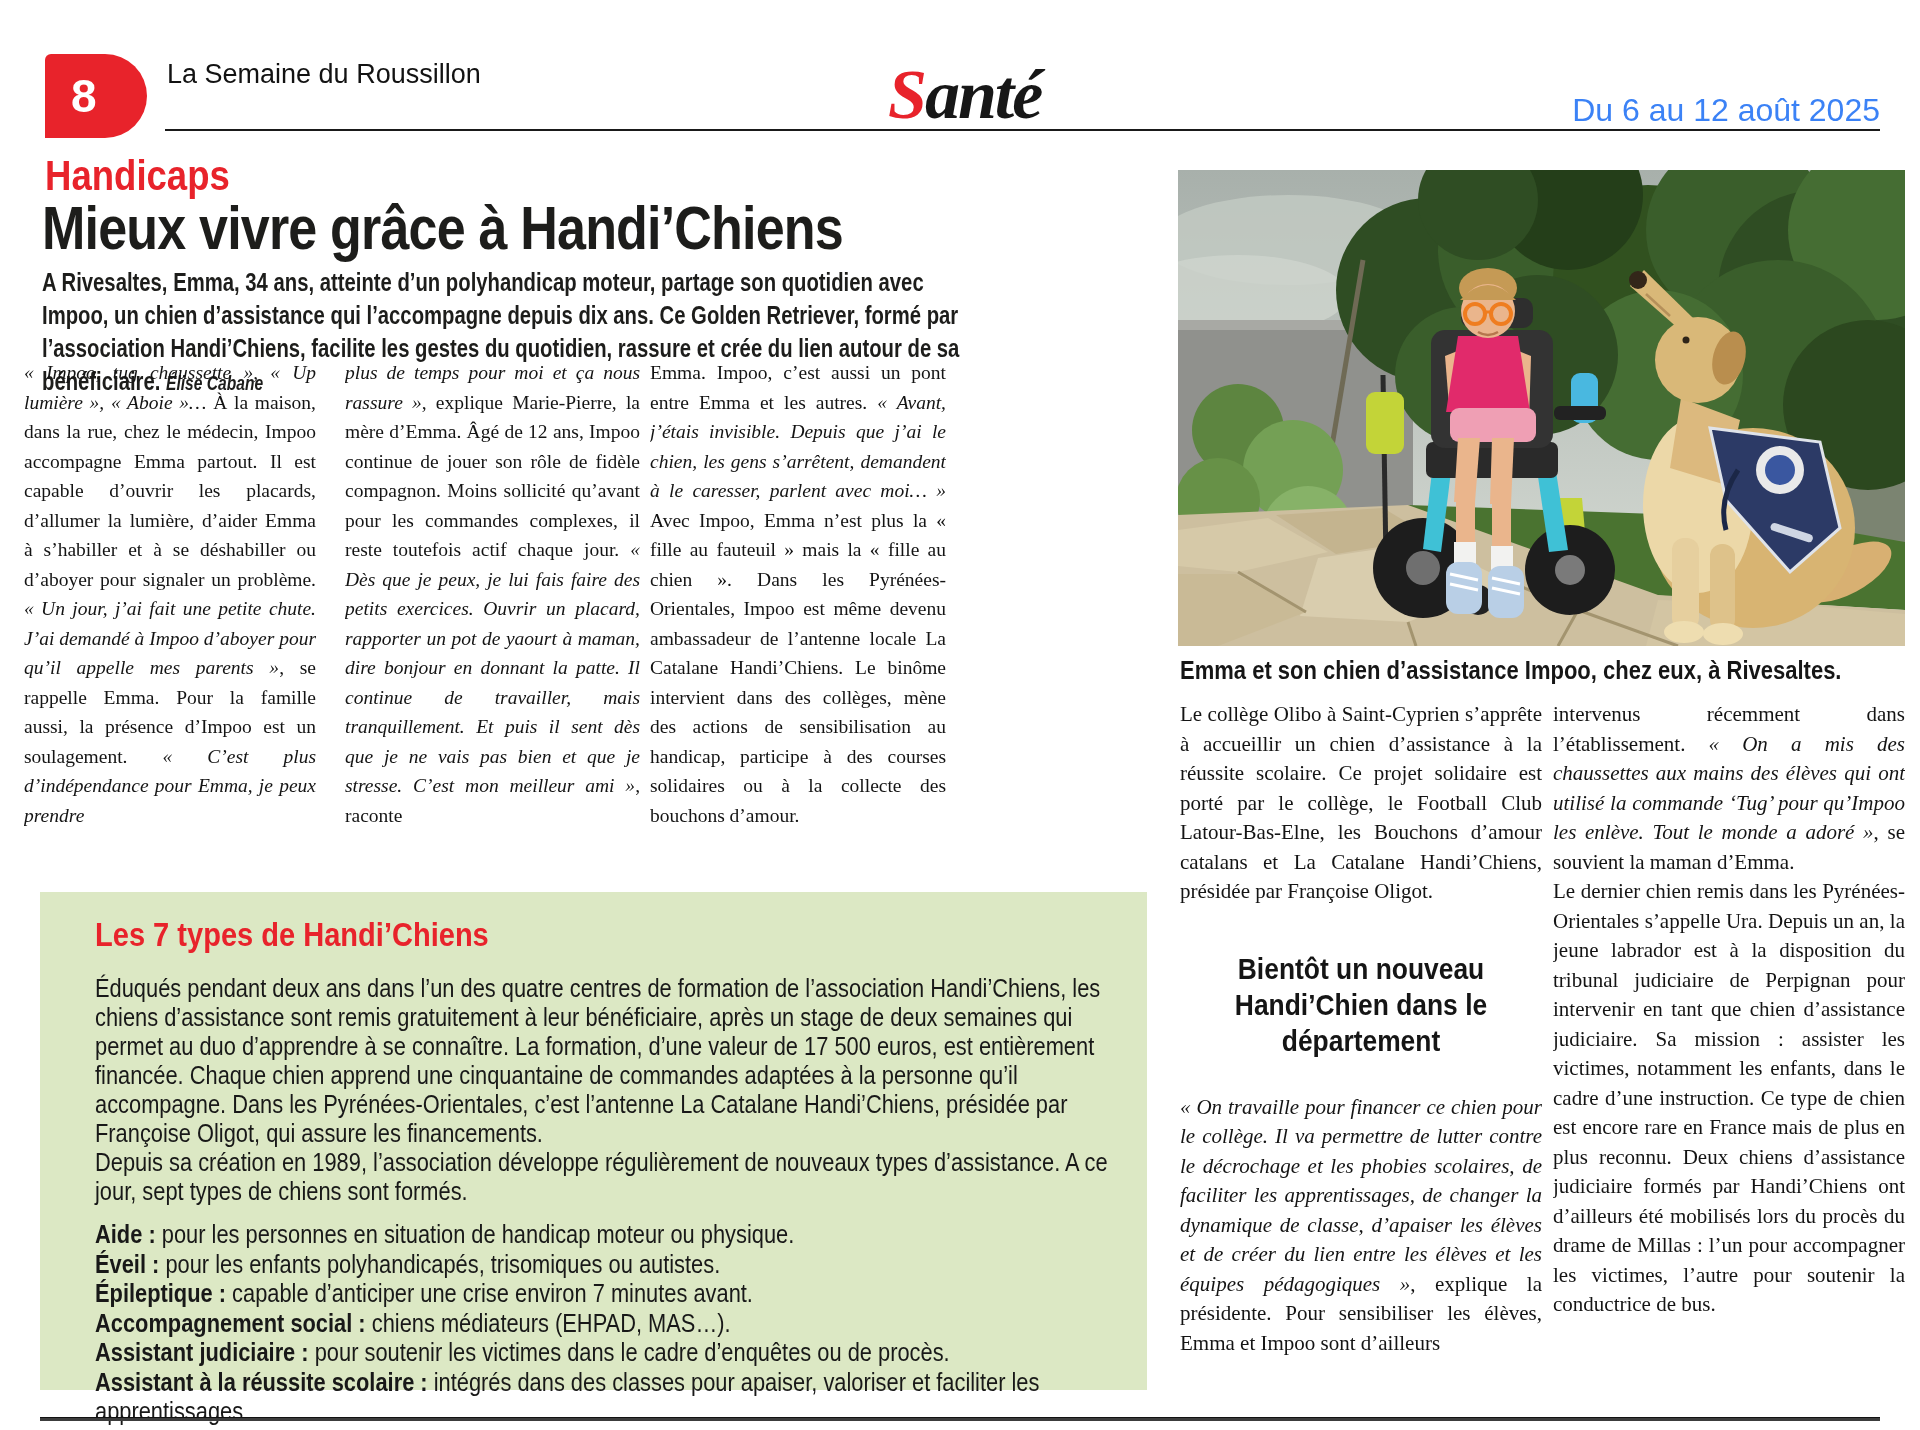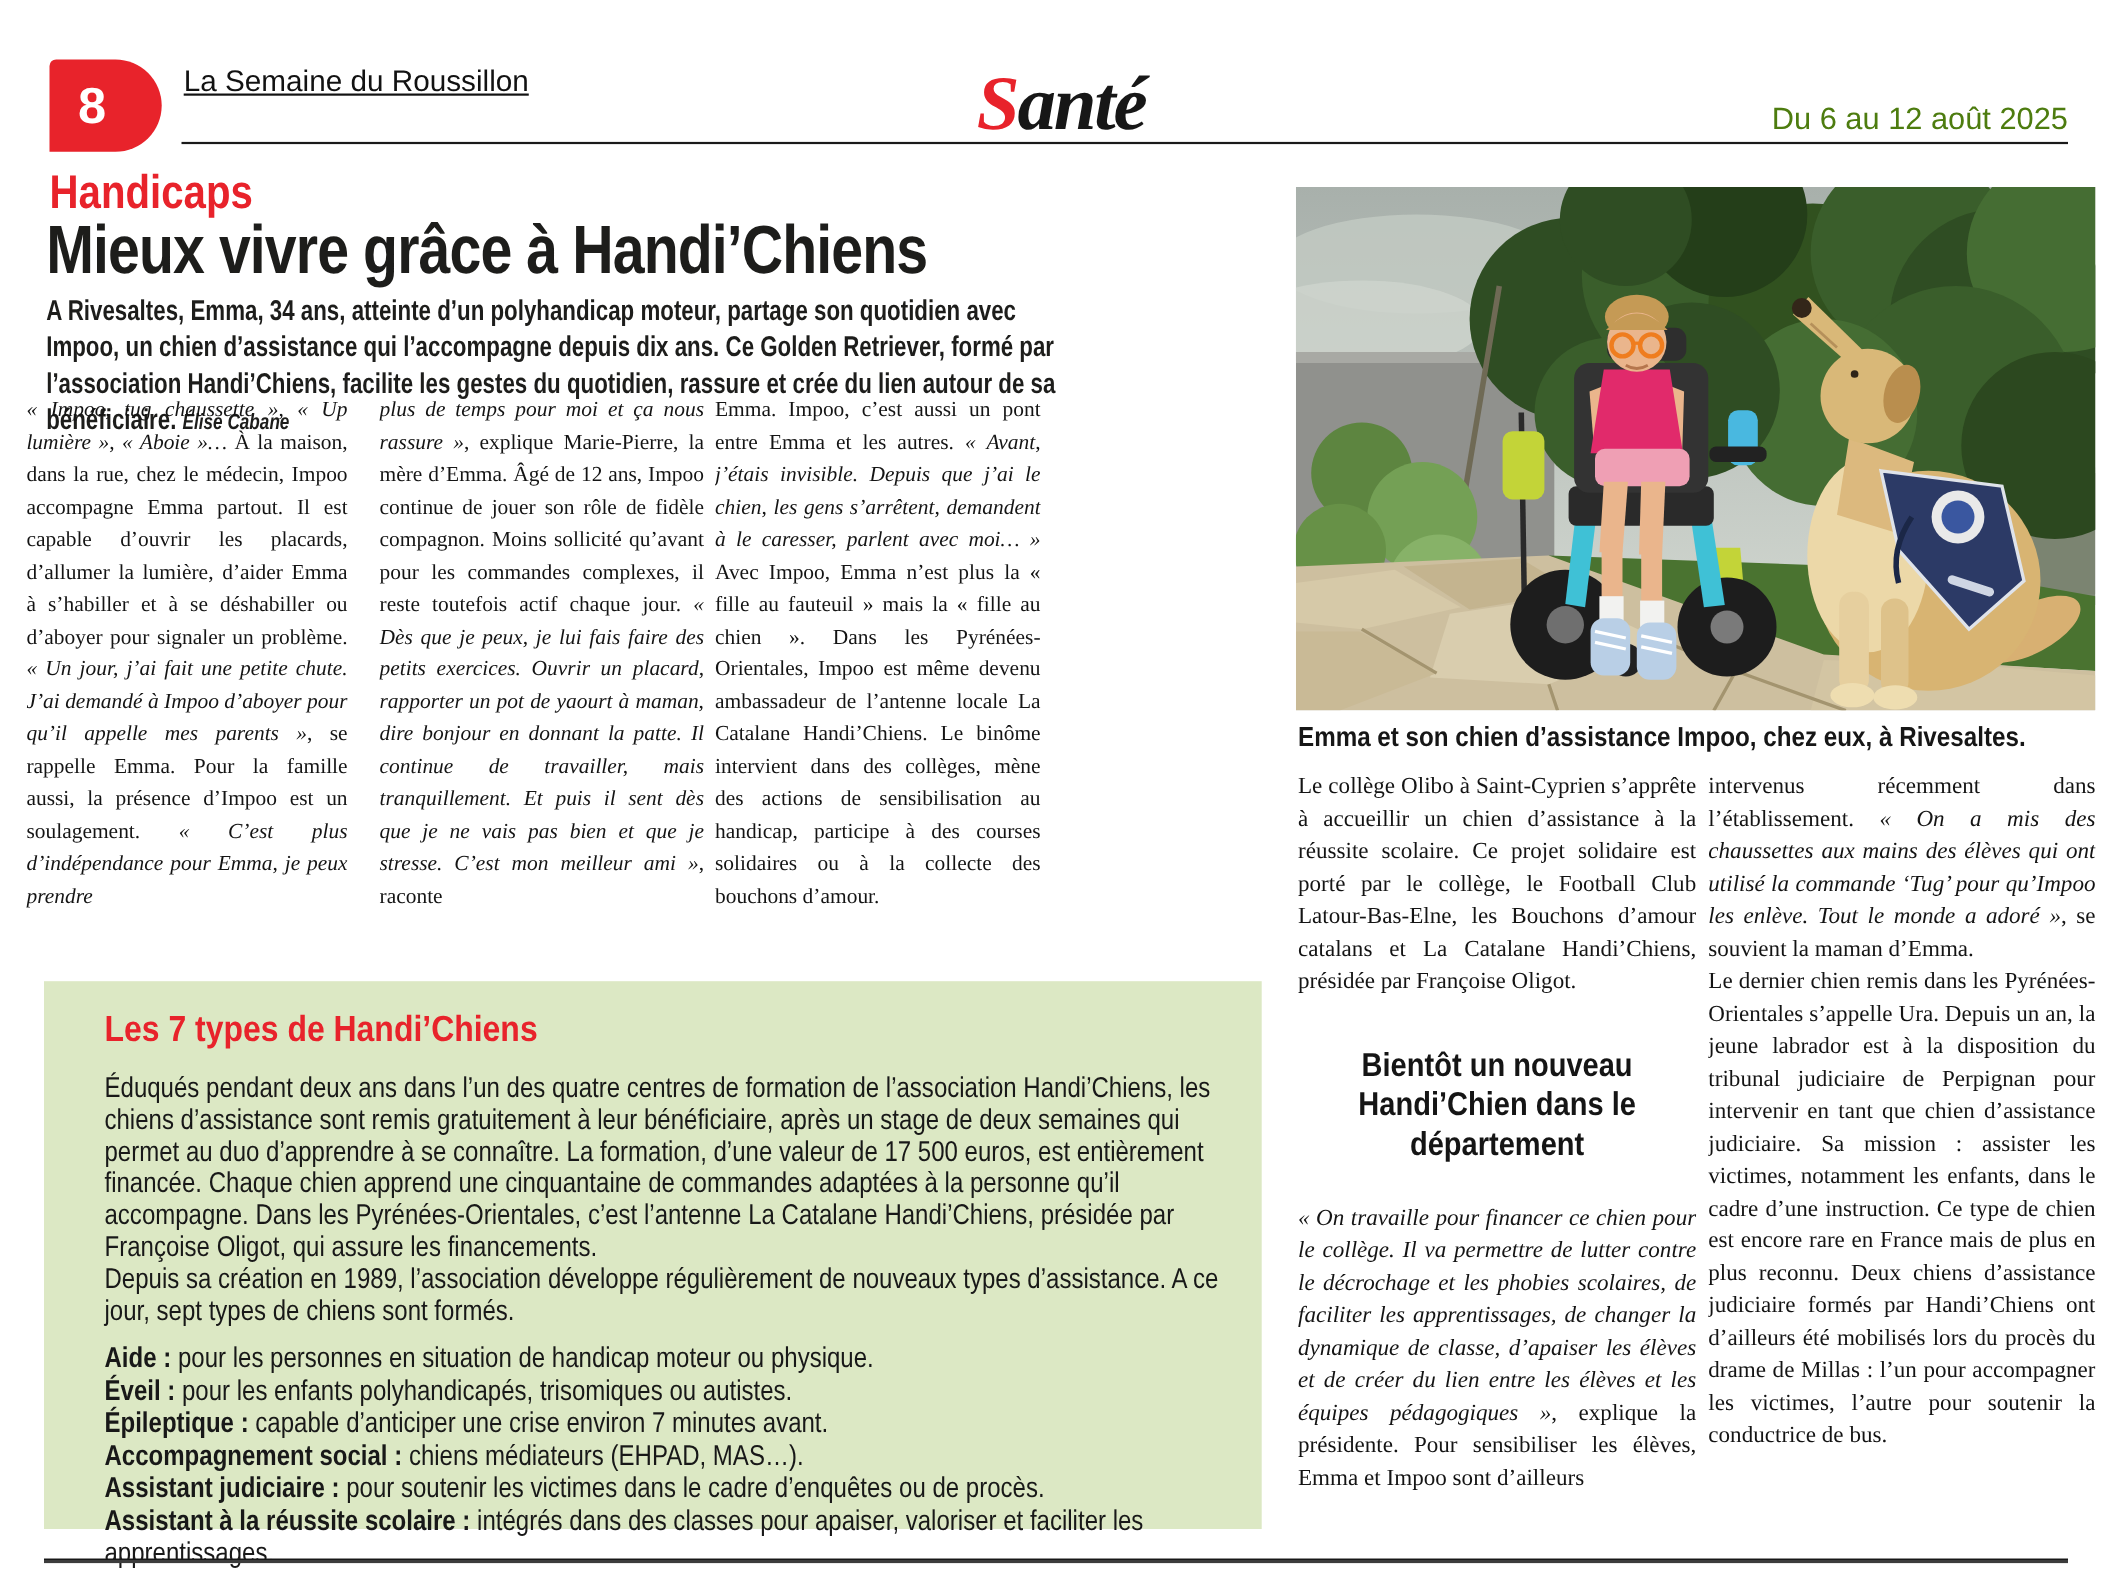--- a/index.html
+++ b/index.html
@@ -5,26 +5,26 @@
   html,body{margin:0;padding:0;}
   body{
     width:1920px;height:1430px;position:relative;background:#ffffff;
     font-family:"Liberation Sans",sans-serif;color:#1a1a1a;overflow:hidden;
   }
   .abs{position:absolute;}
   
   .badge{left:45px;top:54px;width:102px;height:84px;background:#e8232b;
     border-radius:12px 84px 84px 0;display:flex;align-items:center;}
   .badge span{color:#fff;font-size:46px;font-weight:700;padding-left:26px;line-height:1;}
-  .pubname{left:167px;top:56px;font-size:27px;line-height:36px;color:#121212;text-decoration:underline;}
+  .pubname{left:167px;top:56px;font-size:27px;line-height:36px;color:#121212;}
   .header-rule{left:165px;top:129px;width:1715px;height:2px;background:#1a1a1a;}
   .section-title{left:888px;top:60px;font-family:"Liberation Serif",serif;
     font-weight:700;font-size:70px;line-height:1;letter-spacing:-2px;color:#171717;font-style:italic;}
   .section-title .red{color:#e8232b;}
-  .date{top:92px;right:40px;font-size:28px;color:#4d7c0f;}
+  .date{top:92px;right:40px;font-size:32px;color:#3b82f6;}
   
   .cond{transform-origin:left top;}
   
   .kicker{left:45px;top:154px;font-size:43px;font-weight:700;color:#e8232b;
     transform:scaleX(.85);line-height:1;}
   .headline{left:42px;top:196px;width:1080px;font-size:62px;font-weight:800;
     color:#1d1d1b;letter-spacing:-1px;line-height:1.02;transform:scaleX(.84);white-space:nowrap;}
   .standfirst{left:42px;top:266px;width:1190px;font-size:26px;font-weight:700;
     line-height:33px;color:#1d1d1b;transform:scaleX(.78);}
   .byline{font-size:20px;font-style:italic;font-weight:600;}

